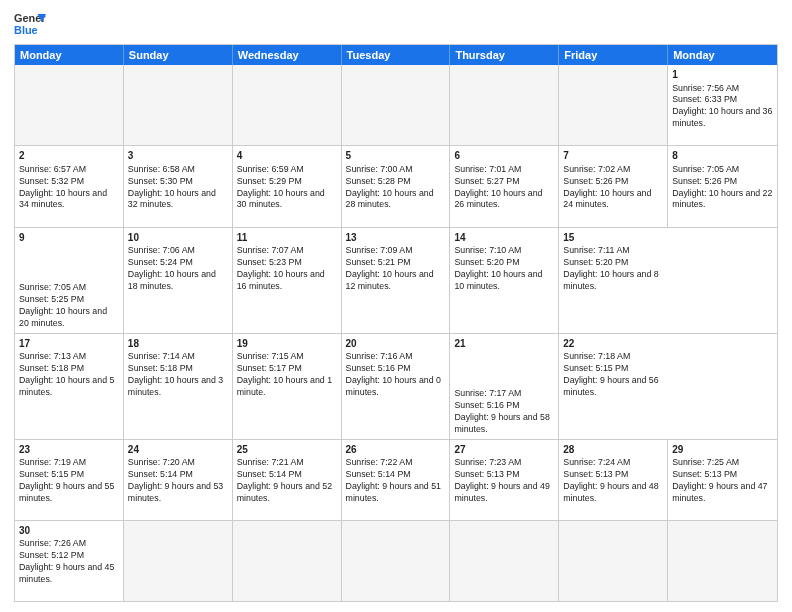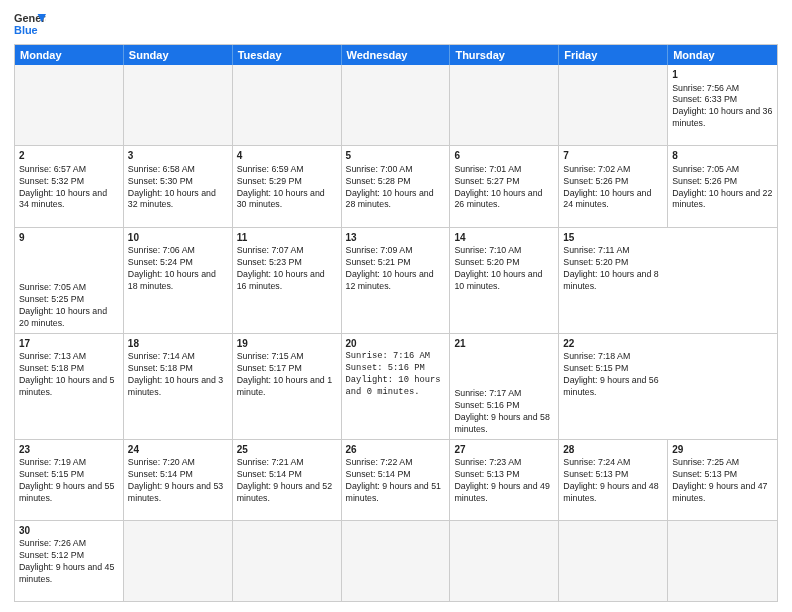--- a/index.html
+++ b/index.html
@@ -115,22 +115,22 @@
     <div class="title-block">
       <div class="month-title"></div>
       <div class="location"></div>
     </div>
   </div>
 
   <div class="calendar">
     <div class="cal-header" id="cal-header-row">
         <div class="cal-header-cell">Monday</div>
         <div class="cal-header-cell">Sunday</div>
+        <div class="cal-header-cell">Wednesday</div>
         <div class="cal-header-cell">Tuesday</div>
-        <div class="cal-header-cell">Wednesday</div>
         <div class="cal-header-cell">Thursday</div>
         <div class="cal-header-cell">Friday</div>
         <div class="cal-header-cell">Monday</div>
       </div>
     <div class="cal-body" id="cal-body">
         <div class="cal-row">
           <div class="cal-cell empty"></div>
           <div class="cal-cell empty"></div>
           <div class="cal-cell empty"></div>
           <div class="cal-cell empty"></div>
@@ -239,21 +239,21 @@
 Daylight: 10 hours and 3 minutes.</div>
           </div>
           <div class="cal-cell">
             <span class="day-num">19</span>
             <div class="cell-text" style="white-space: pre-line;">Sunrise: 7:15 AM
 Sunset: 5:17 PM
 Daylight: 10 hours and 1 minute.</div>
           </div>
           <div class="cal-cell">
             <span class="day-num">20</span>
-            <div class="cell-text" style="white-space: pre-line; font-family: Liberation Mono, monospace;">Sunrise: 7:16 AM
+            <div class="cell-text" style="white-space: pre-line;">Sunrise: 7:16 AM
 Sunset: 5:16 PM
 Daylight: 10 hours and 0 minutes.</div>
           </div>
           <div class="cal-cell">
             <span class="day-num">21</span>
             <div class="cell-text" style="white-space: pre-line; margin-top: 38px;">Sunrise: 7:17 AM
 Sunset: 5:16 PM
 Daylight: 9 hours and 58 minutes.</div>
           </div>
           <div class="cal-cell">

